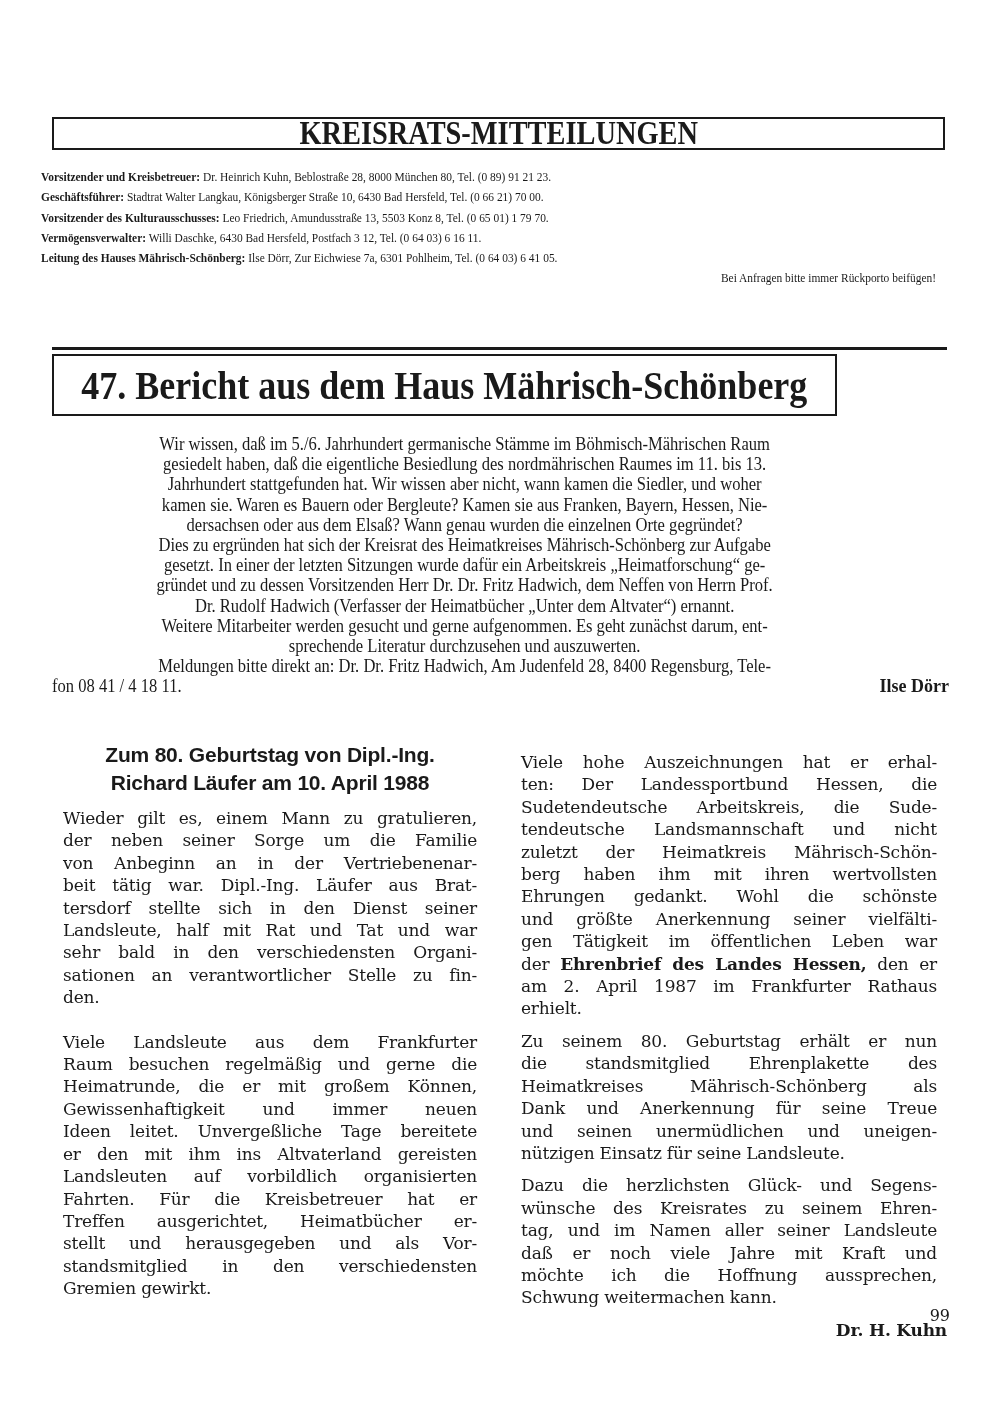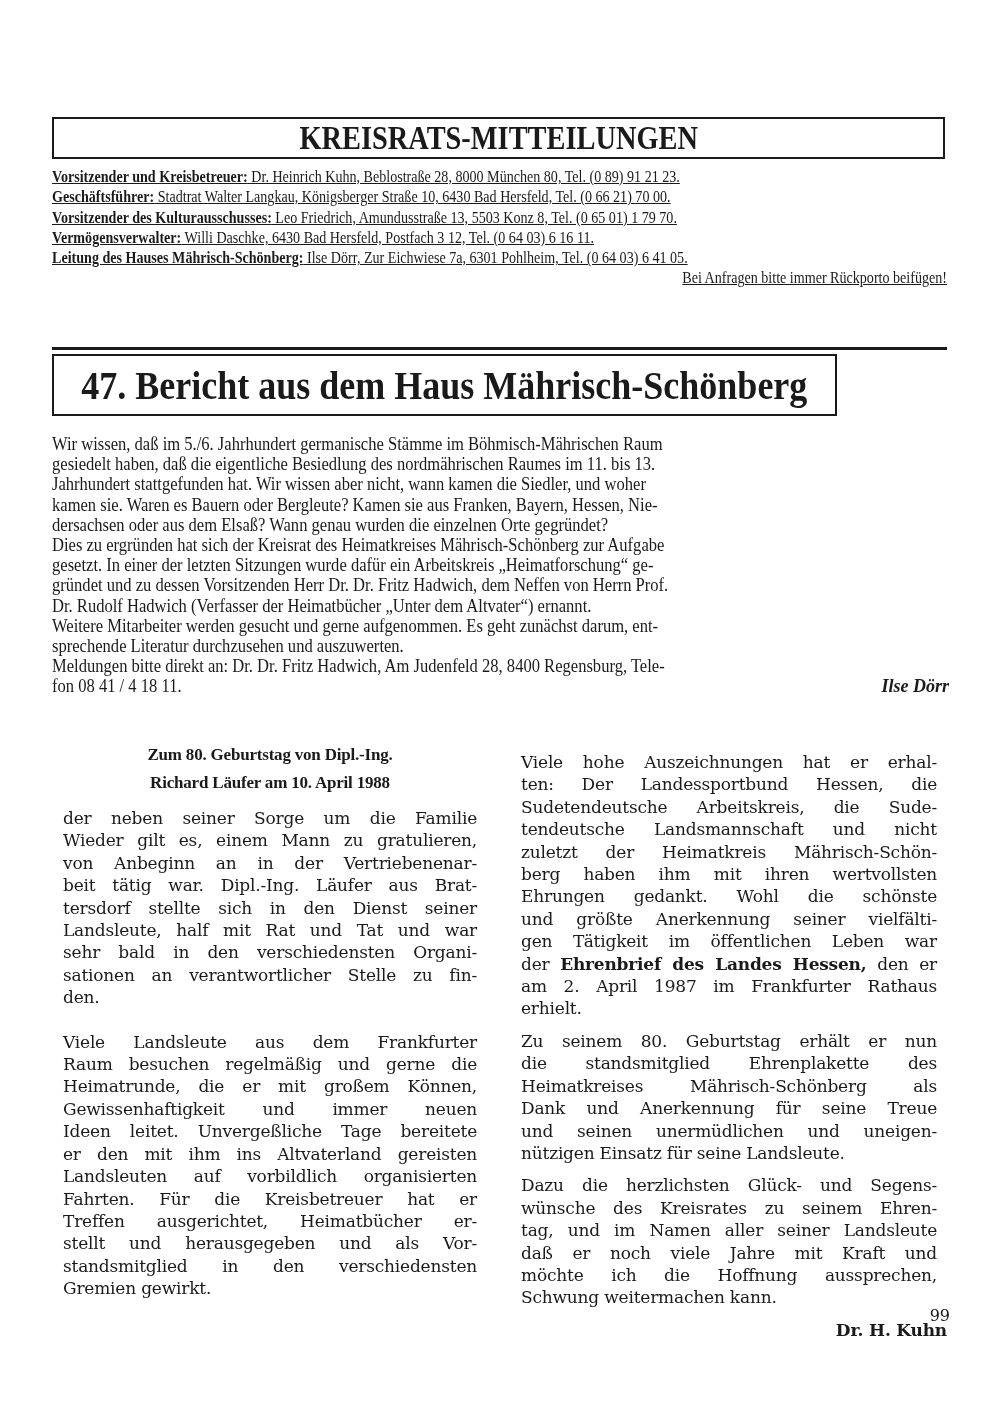--- a/index.html
+++ b/index.html
@@ -1,63 +1,63 @@
 <!DOCTYPE html>
 <html><head>
 <meta charset="utf-8">
 <style>
   html, body { margin: 0; padding: 0; background: #ffffff; }
   body { width: 1000px; height: 1413px; position: relative; overflow: hidden; color: #1a1a1a; }
   .page { position: absolute; left: 0; top: 0; width: 1000px; height: 1413px; }
 
   .box1 {
-    position: absolute; left: 52px; top: 117px; width: 893px; height: 42px;
+    position: absolute; left: 52px; top: 117px; width: 893px; height: 33px;
     border: 2px solid #1a1a1a; box-sizing: border-box;
     display: flex; align-items: center; justify-content: center;
   }
   .box1 h1 {
     margin: 0; font-family: "Liberation Serif", serif; font-weight: bold;
     font-size: 33px; letter-spacing: 0px; transform: scaleX(0.86); white-space: nowrap;
   }
 
   .officers {
-    position: absolute; left: 52px; top: 167px; width: 900px;
-    font-family: "Liberation Serif", serif; font-size: 16px; line-height: 20.3px; text-decoration: underline;
+    position: absolute; left: 41px; top: 167px; width: 900px;
+    font-family: "Liberation Serif", serif; font-size: 13px; line-height: 20.3px;
   }
   .officers .line { white-space: nowrap; transform: scaleX(0.88); transform-origin: left center; }
   .officers .line b { font-weight: bold; }
   .officers .note { text-align: right; white-space: nowrap; transform: scaleX(0.88); transform-origin: right center; width: 895px; }
 
   .rule-top { position: absolute; left: 52px; top: 347px; width: 895px; height: 3px; background: #1a1a1a; }
   .box2 {
     position: absolute; left: 52px; top: 354px; width: 785px; height: 62px;
     border: 2px solid #1a1a1a; box-sizing: border-box;
     display: flex; align-items: center; justify-content: center;
   }
   .box2 h2 {
     margin: 0; font-family: "Liberation Serif", serif; font-weight: bold;
     font-size: 40px; white-space: nowrap; transform: scaleX(0.9);
   }
 
   .report {
     position: absolute; left: 52px; top: 434px; width: 897px;
-    font-family: "Liberation Serif", serif; font-size: 18px; line-height: 20.2px;
+    font-family: "Liberation Serif", serif; font-size: 18px; line-height: 20.2px; text-align: center;
   }
   .report .l { white-space: nowrap; transform: scaleX(0.92); transform-origin: left center; }
   .report .last { display: flex; justify-content: space-between; }
-  .report .sig { font-weight: bold; font-style: italic; }
+  .report .sig { font-weight: bold; }
 
   .col {
     position: absolute; font-family: "DejaVu Serif", serif; font-size: 17px; line-height: 22.4px;
     letter-spacing: -0.2px;
   }
   .col-left { left: 53px; top: 741px; width: 434px; }
   .col-right { left: 511px; top: 741px; width: 436px; }
   .col .ttl {
-    font-family: Liberation Serif, serif; font-weight: bold; font-size: 17px; line-height: 28px;
+    font-family: Liberation Sans, sans-serif; font-weight: bold; font-size: 21px; line-height: 28px;
     text-align: center; margin-bottom: 6px;
   }
   .col p { margin: 10px; text-align: justify; text-align-last: left; }
   .col p.gap { margin-top: 22px; }
   .col p .j { display: block; text-align: justify; text-align-last: justify; }
   .col p .e { display: block; text-align: center; }
   .col .author { text-align: right; font-weight: bold; font-family: "DejaVu Serif", serif; margin-top: 2px; }
 
   .pageno {
     position: absolute; left: 920px; top: 1306px; width: 30px; text-align: right;
@@ -105,22 +105,22 @@
       <span class="sig">Ilse Dörr</span>
     </div>
   </div>
 
   <div class="col col-left">
     <div class="ttl">
       <div>Zum 80. Geburtstag von Dipl.-Ing.</div>
       <div>Richard Läufer am 10. April 1988</div>
     </div>
     <p>
+      <span class="j">Wieder gilt es, einem Mann zu gratulieren,</span>
       <span class="j">der neben seiner Sorge um die Familie</span>
-      <span class="j">Wieder gilt es, einem Mann zu gratulieren,</span>
       <span class="j">von Anbeginn an in der Vertriebenenar-</span>
       <span class="j">beit tätig war. Dipl.-Ing. Läufer aus Brat-</span>
       <span class="j">tersdorf stellte sich in den Dienst seiner</span>
       <span class="j">Landsleute, half mit Rat und Tat und war</span>
       <span class="j">sehr bald in den verschiedensten Organi-</span>
       <span class="j">sationen an verantwortlicher Stelle zu fin-</span>
       <span class="e">den.</span>
     </p>
     <p class="gap">
       <span class="j">Viele Landsleute aus dem Frankfurter</span>

